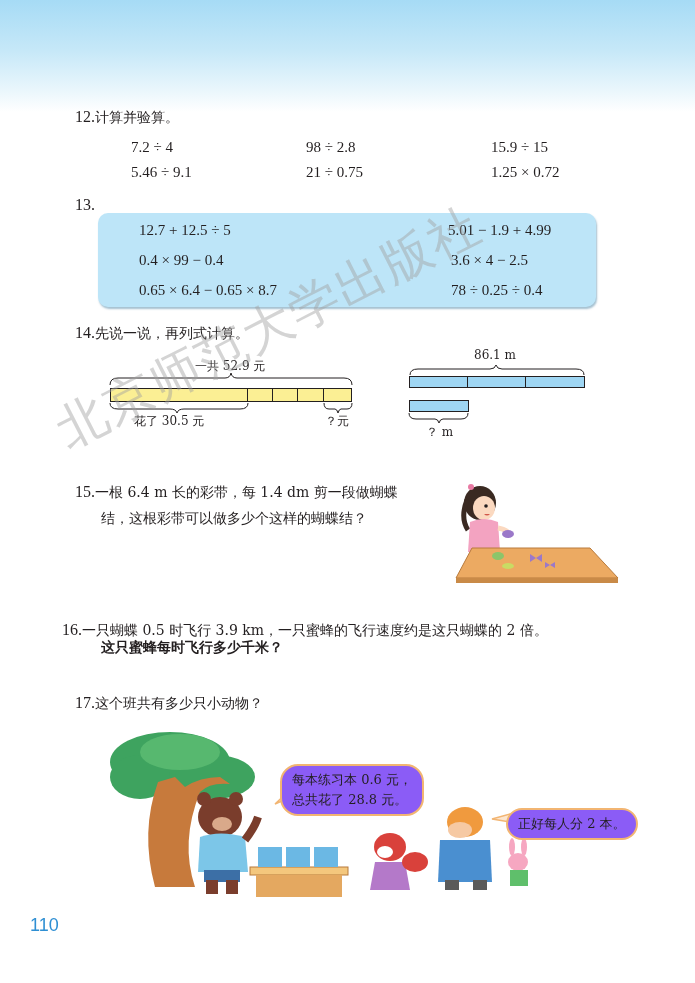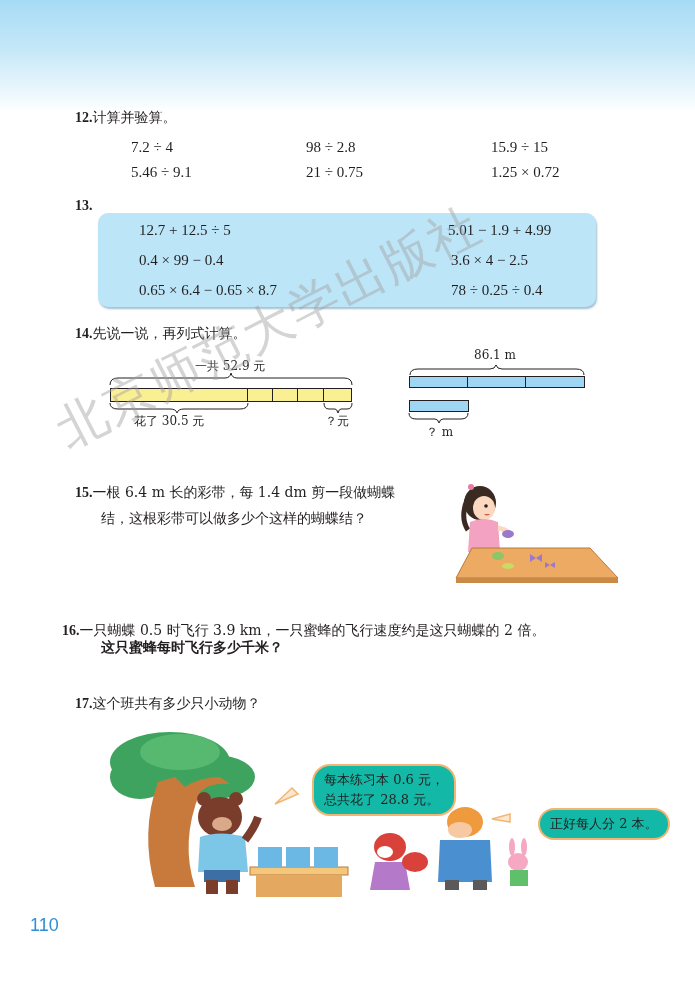--- a/index.html
+++ b/index.html
@@ -7,42 +7,42 @@
     width:695px; height:983px; position:relative; overflow:hidden;
     background:#ffffff;
     font-family:"DejaVu Serif","Liberation Serif",serif;
     color:#231f20;
   }
   .top-band {
     position:absolute; left:0; top:0; width:695px; height:112px;
     background:linear-gradient(to bottom,#a6dbf5 0%,#c6e8f8 45%,#e9f6fc 80%,#ffffff 100%);
   }
   .abs { position:absolute; }
-  .qnum { font-family:"Liberation Serif",serif; font-weight:bold; font-size:14px; }
+  .qnum { font-family:"Liberation Serif",serif; font-weight:normal; font-size:16px; }
   .q-text { font-size:14px; line-height:26px; white-space:nowrap; }
   .expr { font-family:"Liberation Serif",serif; font-size:15px; white-space:nowrap; }
   .blue-box {
     position:absolute; left:98px; top:213px; width:498px; height:94px;
     background:#bde5f8; border-radius:10px;
     box-shadow:1px 2px 2px rgba(90,140,170,0.55);
   }
   .bar-seg { position:absolute; box-sizing:border-box; border:1.5px solid #231f20; }
   .yellow { background:#fbef94; }
   .skyblue { background:#9fd6f3; }
   .label-sm { font-size:12px; white-space:nowrap; font-family:"DejaVu Serif","Liberation Serif",serif; }
   .watermark {
     position:absolute; left:145px; top:380px; width:460px; height:220px;
     font-family:"DejaVu Serif",serif; font-size:50px; color:rgba(160,160,160,0.45);
     transform:rotate(-27deg); transform-origin:left bottom;
     white-space:nowrap; letter-spacing:2px; pointer-events:none;
   }
   .bubble {
-    position:absolute; background:#14b8a6; border:2px solid #f2b572;
+    position:absolute; background:#8b5cf6; border:2px solid #f2b572;
     border-radius:18px; font-size:13px; line-height:20px; padding:4px 10px;
-    white-space:nowrap; font-family:"DejaVu Serif",serif; color:#231f20;margin-left:32px;
+    white-space:nowrap; font-family:"DejaVu Serif",serif; color:#231f20;
   }
   .page-num {
     position:absolute; left:30px; top:915px; font-family:"Liberation Sans",sans-serif;
     font-size:18px; color:#2f8fd3;
   }
 </style>
 </head>
 <body>
 
 <div class="top-band"></div>

